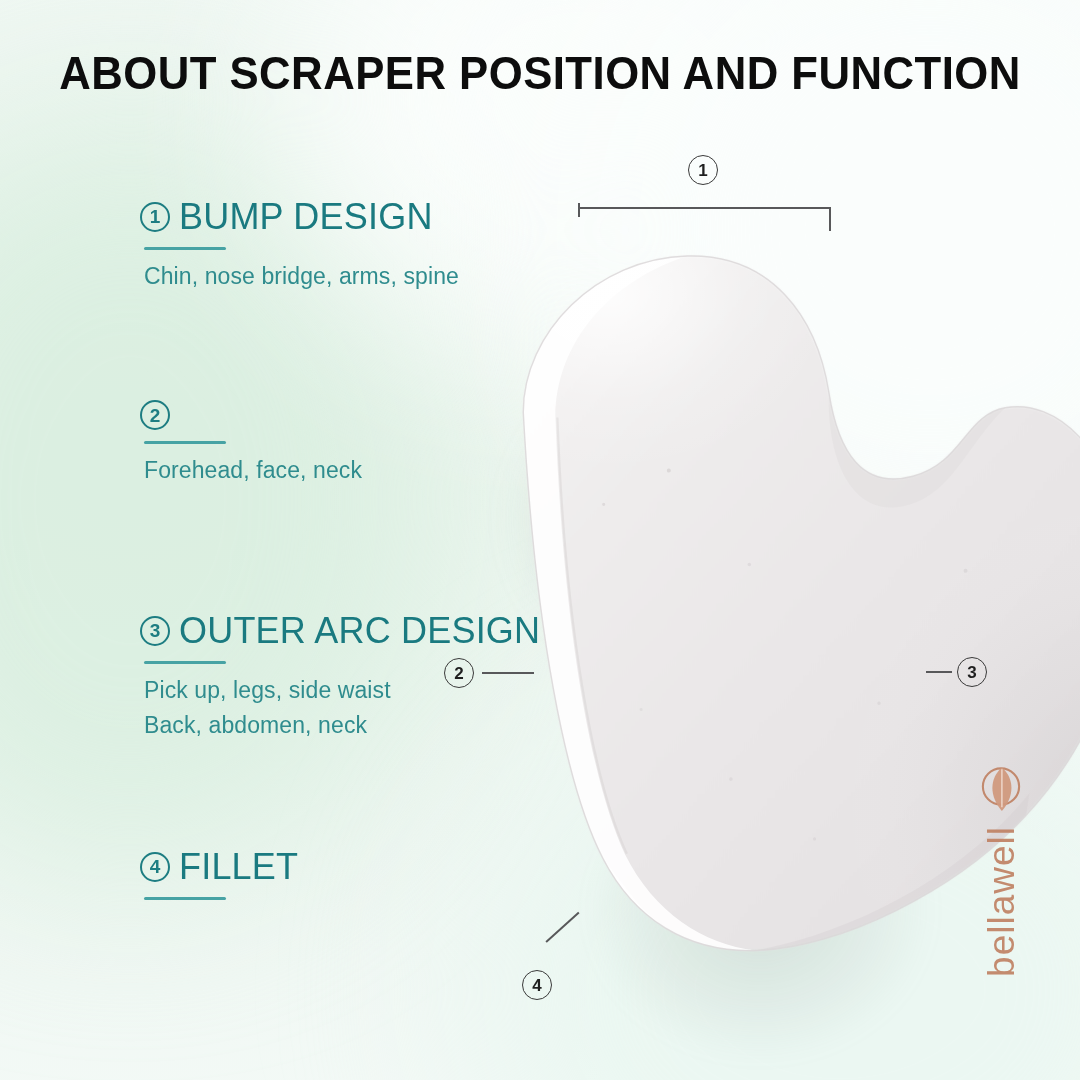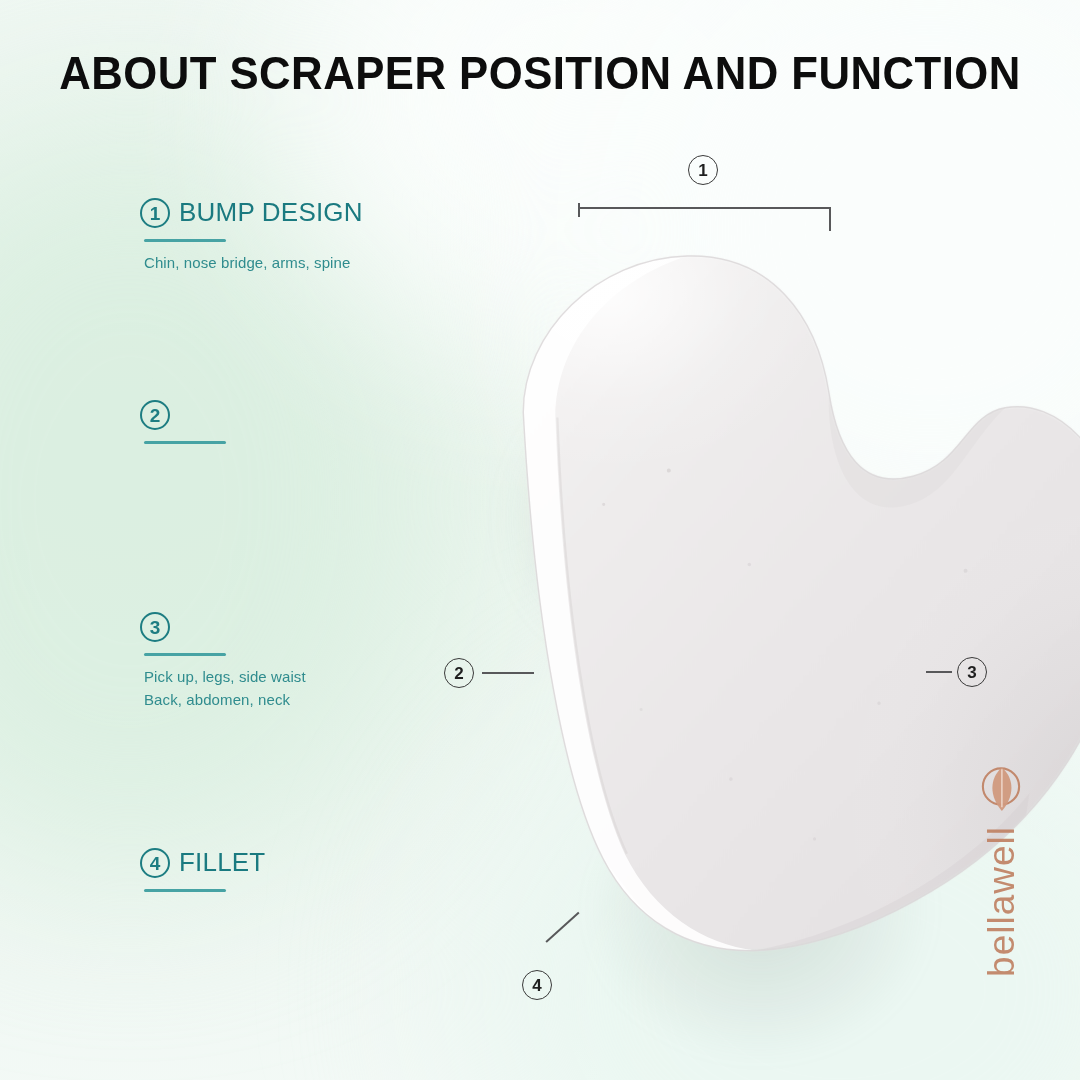--- a/index.html
+++ b/index.html
@@ -35,26 +35,26 @@
   .f1{top:198px;} .f2{top:400px;} .f3{top:612px;} .f4{top:848px;}
 
   .f-head{display:flex;align-items:center;gap:9px;white-space:nowrap;}
   .f-num{
     width:30px;height:30px;min-width:30px;border:2px solid #1d7d82;border-radius:50%;
     display:flex;align-items:center;justify-content:center;
     font-size:19px;font-weight:700;color:#1d7d82;line-height:1;
     box-sizing:border-box;
   }
   .f-title{
-    font-size:26px;font-weight:400;color:#1a7a80;letter-spacing:.2px;line-height:1.05;
+    font-size:36px;font-weight:400;color:#1a7a80;letter-spacing:.2px;line-height:1.05;
     font-family:"Liberation Sans","DejaVu Sans",sans-serif;
   }
   .f-rule{margin-top:11px;margin-left:4px;width:82px;height:3px;background:#3e9ea0;border-radius:2px;opacity:.95;}
   .f-desc{margin-top:9px;margin-left:4px;}
-  .f-line{font-size:15px;color:#2f8c8e;line-height:1.55;letter-spacing:.1px;white-space:nowrap;}
+  .f-line{font-size:23px;color:#2f8c8e;line-height:1.55;letter-spacing:.1px;white-space:nowrap;}
 
   
   .stone-wrap{position:absolute;left:400px;top:150px;width:640px;height:880px;}
   .stone-shadow{
     position:absolute;left:130px;top:560px;width:460px;height:400px;
     background:radial-gradient(50% 50% at 50% 50%, rgba(120,138,130,.22) 0%, rgba(140,156,148,.10) 48%, rgba(160,175,168,0) 76%);
     filter:blur(10px);
   }
   .stone-shadow2{
     position:absolute;left:60px;top:180px;width:300px;height:380px;
@@ -255,25 +255,29 @@
       <div class="f-desc">
         <div class="f-line">Chin, nose bridge, arms, spine</div>
       </div>
     </div>
 
     <div class="feature f2">
       <div class="f-head">
         <div class="f-num">2</div>
       </div>
       <div class="f-rule"></div>
+      <div class="f-desc">
+        <div class="f-line">Forehead, face, neck</div>
+      </div>
     </div>
 
     <div class="feature f3">
       <div class="f-head">
         <div class="f-num">3</div>
+        <div class="f-title">OUTER ARC DESIGN</div>
       </div>
       <div class="f-rule"></div>
       <div class="f-desc">
         <div class="f-line">Pick up, legs, side waist</div>
         <div class="f-line">Back, abdomen, neck</div>
       </div>
     </div>
 
     <div class="feature f4">
       <div class="f-head">

